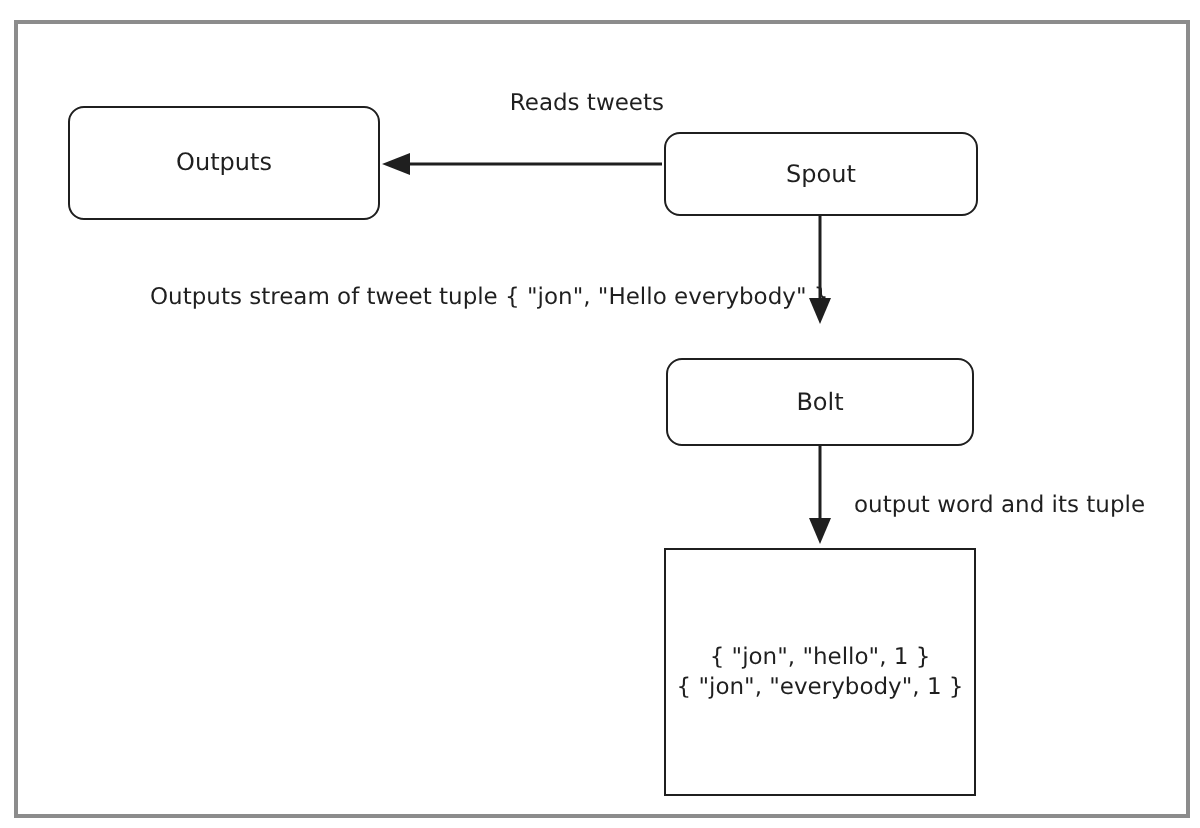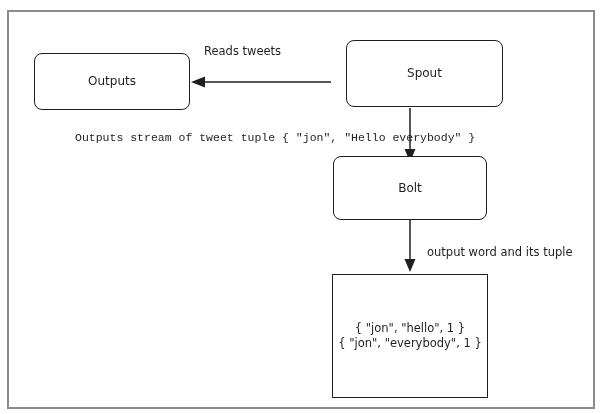--- a/index.html
+++ b/index.html
@@ -34,30 +34,30 @@
     display: flex;
     flex-direction: column;
     align-items: center;
     justify-content: center;
     text-align: center;
     font-size: 12px;
     line-height: 15px;
   }
   .node.rounded { border-radius: 8px; }
   .node-twitter { left: 34px;  top: 53px;  width: 156px; height: 57px; }
-  .node-spout   { left: 332px; top: 40px;  width: 157px; height: 67px; margin-left: 14px; }
-  .node-bolt    { left: 333px; top: 156px; width: 154px; height: 64px; }
+  .node-spout   { left: 332px; top: 66px;  width: 157px; height: 42px; }
+  .node-bolt    { left: 333px; top: 179px; width: 154px; height: 44px; }
   .node-output  { left: 332px; top: 274px; width: 156px; height: 124px; font-size: 11.5px; line-height: 15px; }
   .edge-label {
     position: absolute;
     font-size: 11.5px;
     white-space: nowrap;
   }
-  .label-reads-tweets { left: 204px; top: 44px; width: 142px; text-align: left; }
-  .label-outputs-stream { left: 75px; top: 131px; font-family: Liberation Mono, monospace; }
+  .label-reads-tweets { left: 190px; top: 44px; width: 142px; text-align: right; }
+  .label-outputs-stream { left: 75px; top: 141px; }
   .label-output-word { left: 427px; top: 245px; }
 </style>
 </head>
 <body>
 
 <div class="canvas">
 
   <div class="frame"></div>
 
   <svg class="arrow-layer" viewBox="0 0 600 414" xmlns="http://www.w3.org/2000/svg">

